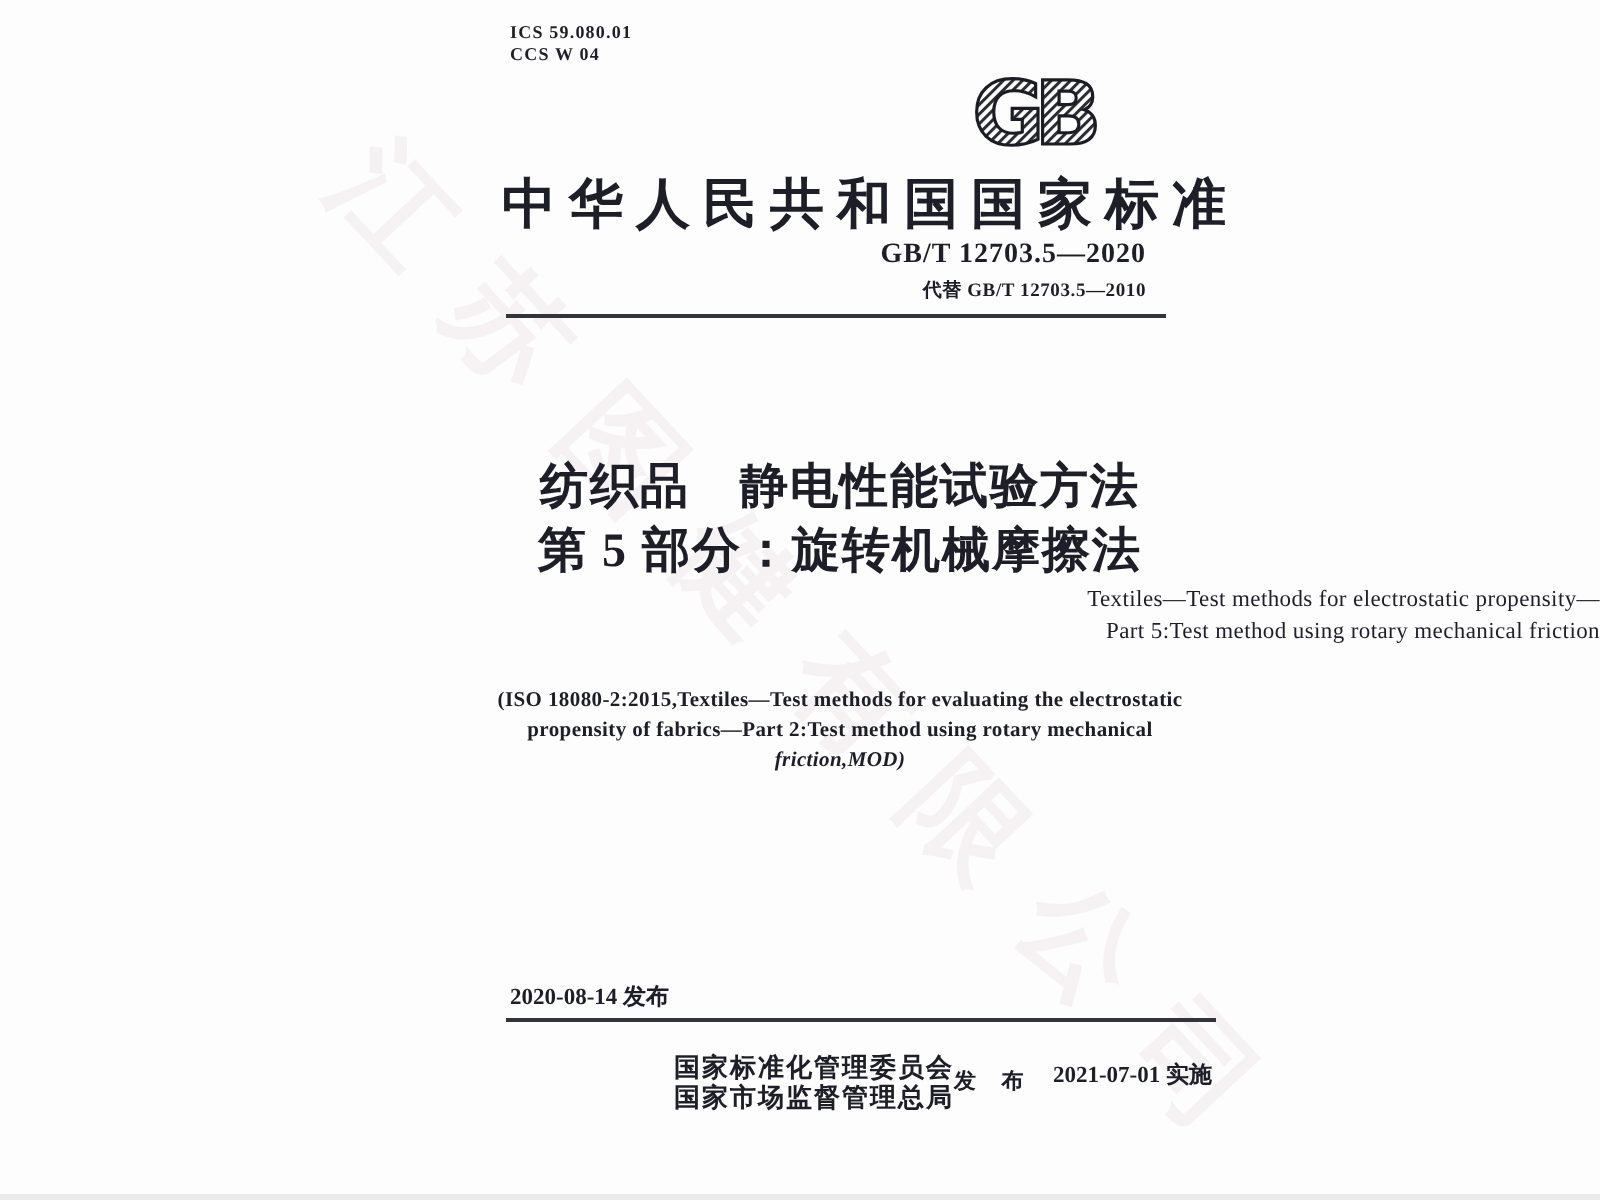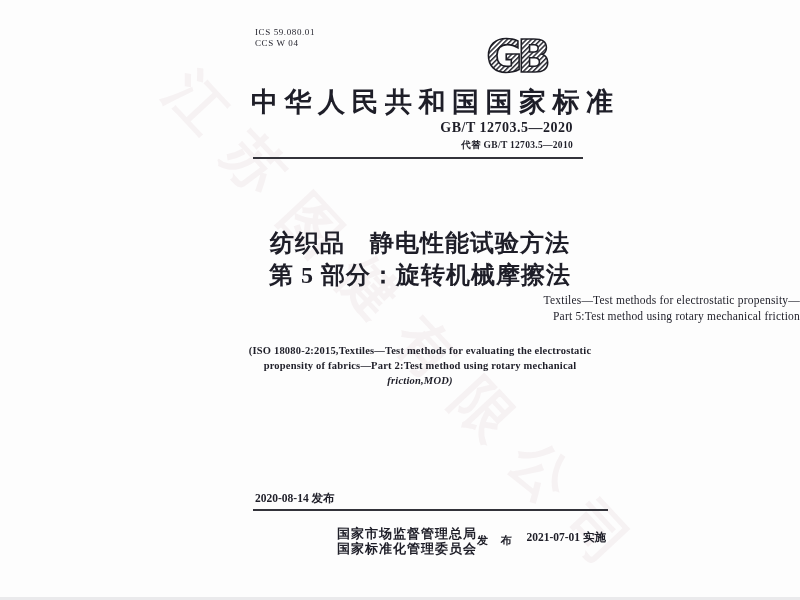--- a/index.html
+++ b/index.html
@@ -23,22 +23,22 @@
     font-weight: bold;
     letter-spacing: 26px;
     white-space: nowrap;
     color: rgba(150, 105, 115, 0.07);
     transform: rotate(47deg);
     transform-origin: 0 0;
     pointer-events: none;
   }
 
   .ics-block {
-    left: 255px; top: 27px;
-    font-size: 9px; font-weight: normal;
+    left: 255px; top: 11px;
+    font-size: 9px; font-weight: bold;
     line-height: 11px; letter-spacing: 0.6px;
   }
 
   .gb-logo { left: 478px; top: 34px; width: 76px; height: 44px; }
 
   .std-class {
     left: 251px; top: 84px;
     font-size: 27px; font-weight: bold;
     letter-spacing: 6.5px; white-space: nowrap;
   }
@@ -137,21 +137,21 @@
   <div class="abs centered-col iso-note iso-1">(ISO 18080-2:2015,Textiles—Test methods for evaluating the electrostatic</div>
   <div class="abs centered-col iso-note iso-2">propensity of fabrics—Part 2:Test method using rotary mechanical</div>
   <div class="abs centered-col iso-note iso-3">friction,MOD)</div>
 
   <div class="abs date date-issue">2020-08-14 发布</div>
   <div class="abs date date-impl">2021-07-01 实施</div>
 
   <div class="abs rule bottom-rule"></div>
 
   <div class="abs issuer">
+    <div>国家标准化管理委员会</div>
     <div>国家市场监督管理总局</div>
-    <div>国家标准化管理委员会</div>
   </div>
 
   <div class="abs issue-action">发 布</div>
 
   <div class="abs bottom-strip"></div>
 
 </div>
 
 </body></html>

